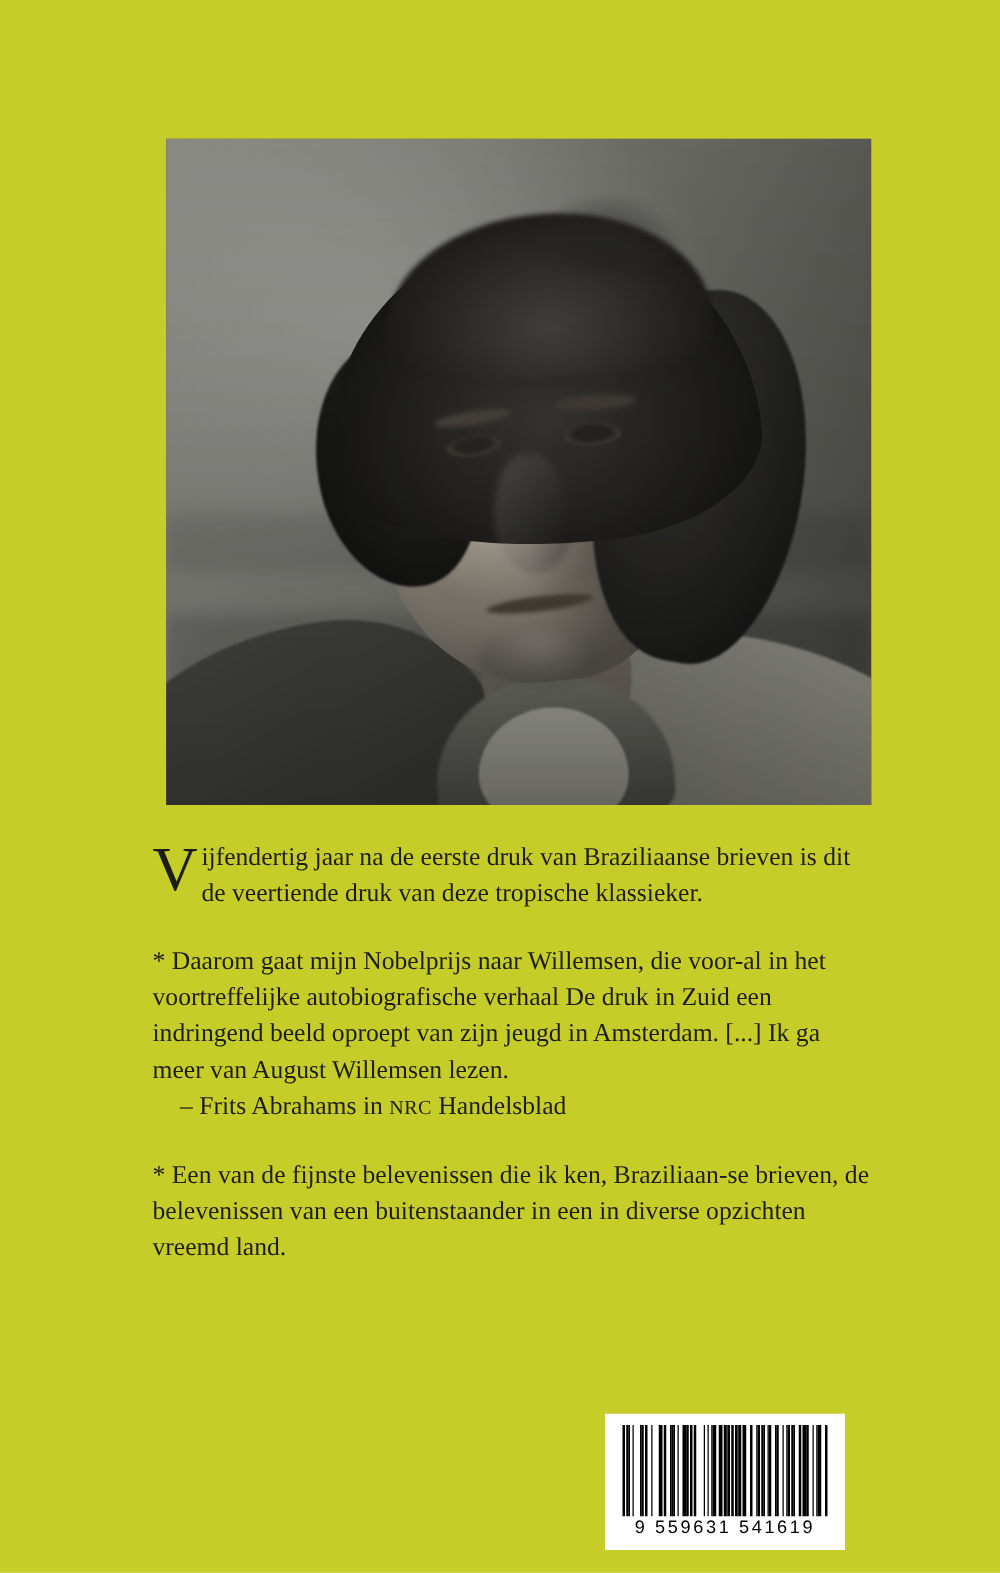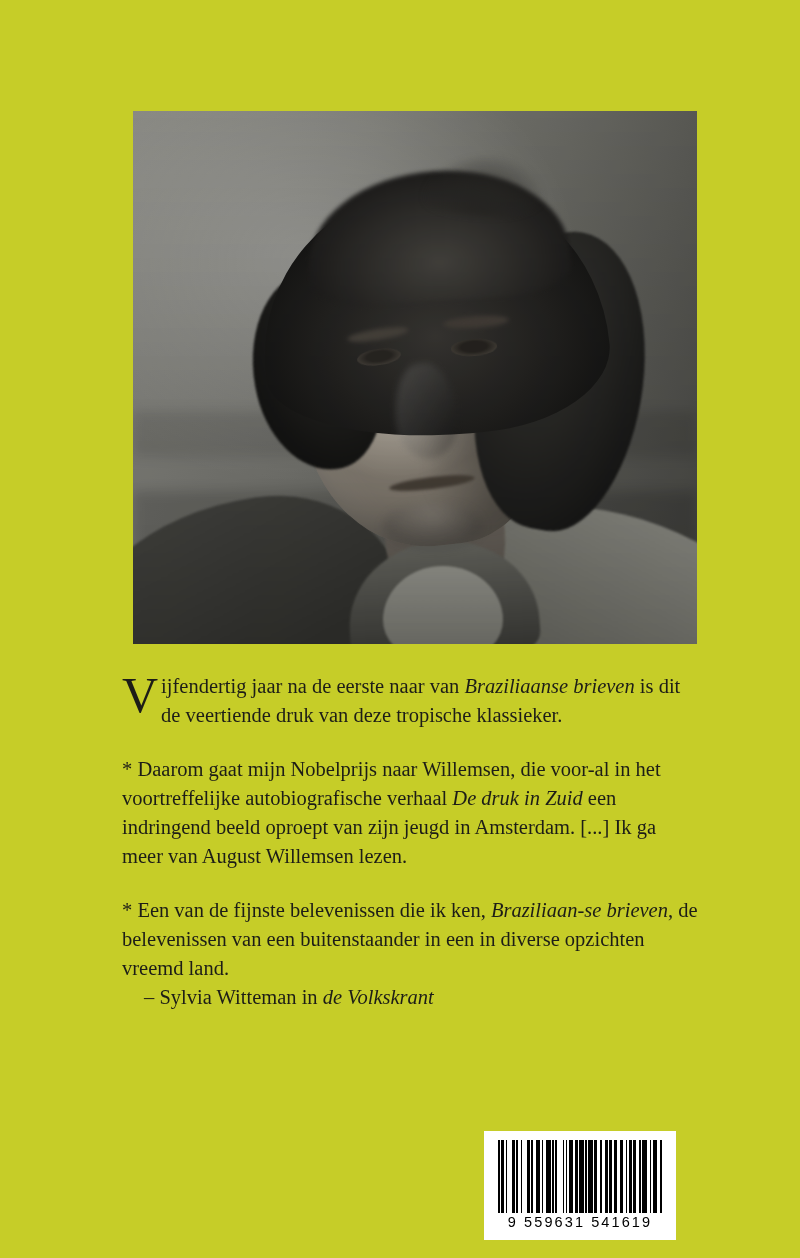--- a/index.html
+++ b/index.html
@@ -304,21 +304,21 @@
     padding-left: 0;
   }
   .dropcap {
     float: left;
     font-size: 50px;
     line-height: 42px;
     padding: 2px 2px 0 0;
     margin-right: 1px;
     font-family: "Liberation Serif", serif;
   }
-  .it { font-style: italic; }
+  .it { }
   .smallcaps {
     font-size: 16px;
     letter-spacing: 0.4px;
   }
   .attrib {
     display: block;
     padding-left: 22px;
   }
 
   
@@ -385,30 +385,30 @@
       <div class="nose"></div>
       <div class="mouth"></div>
       <div class="chin"></div>
       <div class="photo-grade"></div>
     </div>
   </div>
 
   <div class="text-block">
 
     <p class="para intro">
-      <span class="dropcap">V</span><span>ijfendertig jaar na de eerste naar van </span><span class="it">Braziliaanse brieven</span><span> is dit de veertiende druk van deze tropische klassieker.</span>
+      <span class="dropcap">V</span><span>ijfendertig jaar na de eerste druk van </span><span class="it">Braziliaanse brieven</span><span> is dit de veertiende druk van deze tropische klassieker.</span>
     </p>
 
     <p class="para">
       <span>*</span><span> Daarom gaat mijn Nobelprijs naar Willemsen, die voor-al in het voortreffelijke autobiografische verhaal </span><span class="it">De druk in Zuid</span><span> een indringend beeld oproept van zijn jeugd in Amsterdam. [...] Ik ga meer van August Willemsen lezen.</span>
+      <span class="attrib"><span>– Frits Abrahams in </span><span class="smallcaps">NRC</span>&nbsp;<span class="it">Handelsblad</span></span>
     </p>
 
     <p class="para">
       <span>*</span><span> Een van de fijnste belevenissen die ik ken, </span><span class="it">Braziliaan-se brieven</span><span>, de belevenissen van een buitenstaander in een in diverse opzichten vreemd land.</span>
-      <span class="attrib"><span>– Sylvia Witteman in </span><span class="it">de Volkskrant</span></span>
     </p>
 
   </div>
 
   <div class="barcode-box">
     <div class="bars" id="bars">
         <div class="bar" style="width:1.5045871559633028px;margin-bottom:-9px;"></div>
         <div class="gap" style="width:1.5045871559633028px;margin-bottom:-9px;"></div>
         <div class="bar" style="width:1.5045871559633028px;margin-bottom:-9px;"></div>
         <div class="bar" style="width:1.5045871559633028px;"></div>

